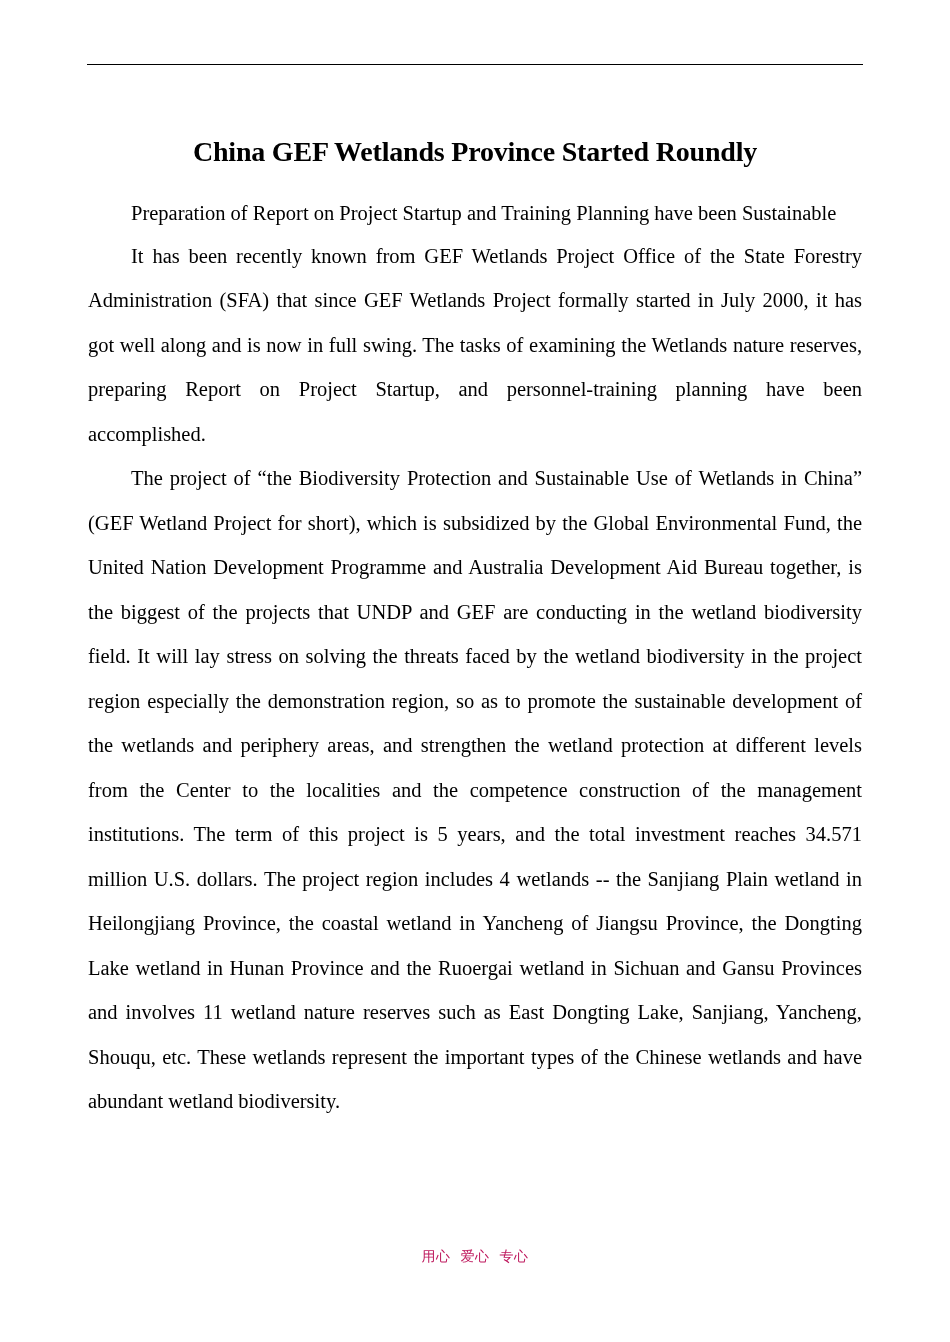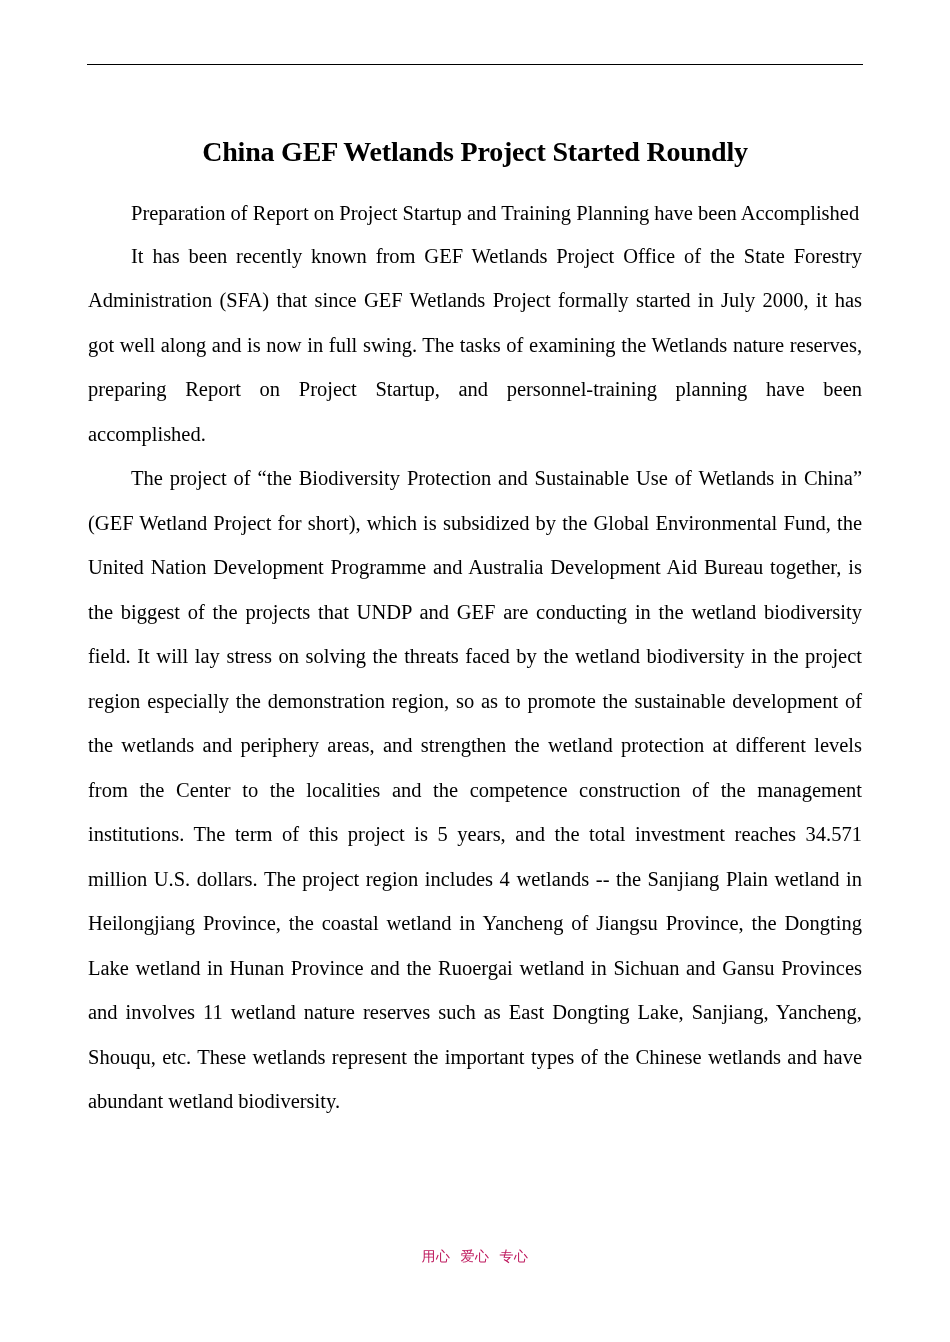--- a/index.html
+++ b/index.html
@@ -62,21 +62,21 @@
       line-height: 22px;
       color: #be185d;
       letter-spacing: 0.5px;
     }
   </style>
 </head>
 <body>
 
 <div class="header-rule"></div>
 
-<h1 class="doc-title">China GEF Wetlands Project Started Roundly</h1>
+<h1 class="doc-title">China GEF Wetlands Province Started Roundly</h1>
 
 <div class="body-text">
-  <p class="para subtitle">Preparation of Report on Project Startup and Training Planning have been Accomplished</p>
+  <p class="para subtitle">Preparation of Report on Project Startup and Training Planning have been Sustainable</p>
   <p class="para">It has been recently known from GEF Wetlands Project Office of the State Forestry Administration (SFA) that since GEF Wetlands Project formally started in July 2000, it has got well along and is now in full swing. The tasks of examining the Wetlands nature reserves, preparing Report on Project Startup, and personnel-training planning have been accomplished.</p>
   <p class="para">The project of “the Biodiversity Protection and Sustainable Use of Wetlands in China” (GEF Wetland Project for short), which is subsidized by the Global Environmental Fund, the United Nation Development Programme and Australia Development Aid Bureau together, is the biggest of the projects that UNDP and GEF are conducting in the wetland biodiversity field. It will lay stress on solving the threats faced by the wetland biodiversity in the project region especially the demonstration region, so as to promote the sustainable development of the wetlands and periphery areas, and strengthen the wetland protection at different levels from the Center to the localities and the competence construction of the management institutions. The term of this project is 5 years, and the total investment reaches 34.571 million U.S. dollars. The project region includes 4 wetlands -- the Sanjiang Plain wetland in Heilongjiang Province, the coastal wetland in Yancheng of Jiangsu Province, the Dongting Lake wetland in Hunan Province and the Ruoergai wetland in Sichuan and Gansu Provinces and involves 11 wetland nature reserves such as East Dongting Lake, Sanjiang, Yancheng, Shouqu, etc. These wetlands represent the important types of the Chinese wetlands and have abundant wetland biodiversity.</p>
 </div>
 
 <div class="footer" style="white-space: pre;">用心  爱心  专心</div>
 
 </body></html>

